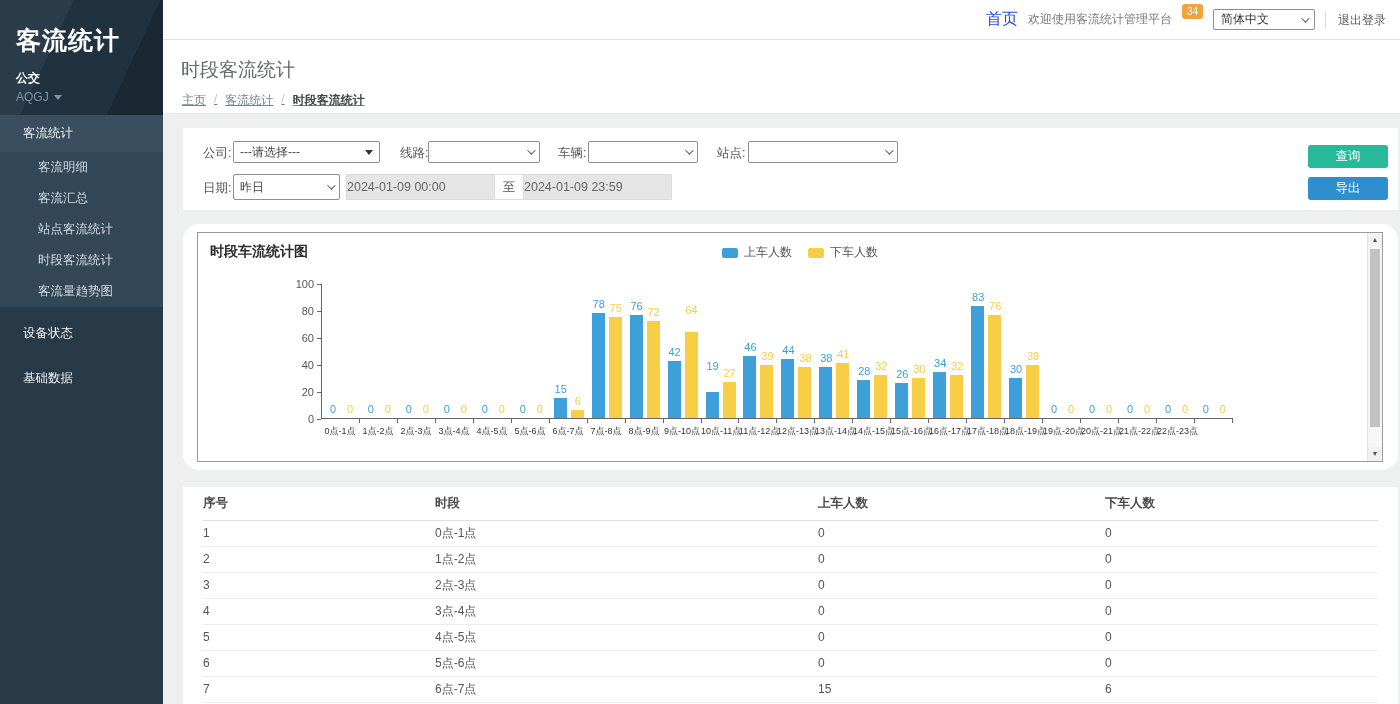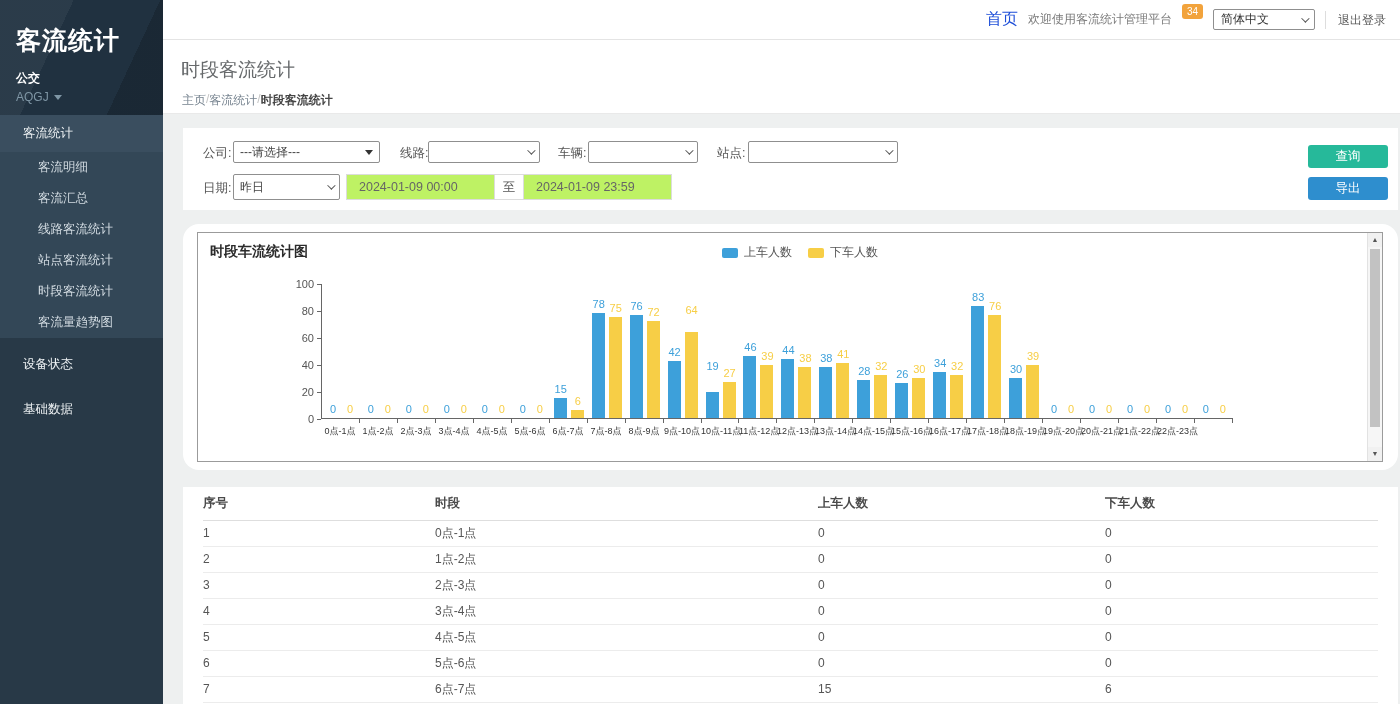--- a/index.html
+++ b/index.html
@@ -29,38 +29,38 @@
   .welcome { color:#7a7a7a; font-size:12px; }
   .badge { background:#f2a33c; color:#fff; font-size:10px; padding:2px 5px; border-radius:3px; transform:translateY(-8px); }
   .lang-select { width:102px; height:21px; border:1px solid #8f8f8f; border-radius:2px; background:#fff;
     display:flex; align-items:center; justify-content:space-between; padding:0 7px; font-size:12px; color:#333; cursor:pointer; }
   .chevron { width:6px; height:6px; border-right:1.5px solid #555; border-bottom:1.5px solid #555; transform:rotate(45deg) translateY(-2px); }
   .logout { color:#5a5a5a; font-size:12px; border-left:1px solid #ddd; padding-left:12px; height:18px; line-height:18px; cursor:pointer; }
 
   
   .page-head { position:absolute; left:163px; top:40px; right:0; height:74px; background:#fff; border-bottom:1px solid #e9e9e9; }
   .page-title { font-size:19px; color:#676a6c; margin:17px 0 0 18px; font-weight:normal; }
-  .breadcrumb { margin:9px 0 5px 19px; font-size:12px; color:#76838f; display:flex; gap:0; }
+  .breadcrumb { margin:9px 0 5px 19px; font-size:12px; color:#76838f; display:flex; gap:8px;text-decoration:underline; }
   .crumb { color:#76838f; cursor:pointer; }
   .crumb-sep { color:#c3c3c3; }
   .crumb.last { color:#464646; font-weight:bold; cursor:default; }
 
   
   .card { position:absolute; background:#fff; }
   .filter-card { left:183px; top:128px; width:1215px; height:82px; }
   .chart-card  { left:183px; top:224px; width:1215px; height:246px;border-radius:16px; }
   .table-card  { left:183px; top:487px; width:1215px; height:217px; padding:0 20px; }
 
   
   .f-label { position:absolute; font-size:12.5px; color:#555; }
   .sel { position:absolute; height:22px; border:1px solid #8f8f8f; border-radius:2px; background:#fff;
     display:flex; align-items:center; justify-content:space-between; padding:0 6px; font-size:12px; color:#444; cursor:pointer; }
   .tri-down { width:0; height:0; border-left:4.5px solid transparent; border-right:4.5px solid transparent; border-top:5.5px solid #333; }
-  .date-box { position:absolute; height:26px; background:#bef264; border:1px solid #dcdcdc; color:#666;
-    font-size:12.5px; display:flex; align-items:center; padding-left:12px; }
+  .date-box { position:absolute; height:26px; background:#e5e5e5; border:1px solid #dcdcdc; color:#666;
+    font-size:12.5px; display:flex; align-items:center; }
   .date-sep { position:absolute; height:26px; background:#fff; border:1px solid #dcdcdc; border-left:none; border-right:none;
     color:#555; font-size:12.5px; display:flex; align-items:center; justify-content:center; }
   .btn { position:absolute; left:1125px; width:80px; height:23px; border:none; border-radius:3px; color:#fff; font-size:12.5px;
     font-family:inherit; cursor:pointer; }
 
   
   .chart-box { position:absolute; left:14px; top:8px; width:1186px; height:230px; border:1px solid #9b9b9b; background:#fff; }
   .chart-title { position:absolute; left:12px; top:10px; font-size:14px; font-weight:bold; color:#2b2b2b; }
   .legend { position:absolute; left:524px; top:11px; display:flex; gap:16px; align-items:center; }
   .legend-item { display:flex; align-items:center; gap:6px; font-size:12px; color:#555; cursor:pointer; }
@@ -100,21 +100,20 @@
     <div class="org-code">
       <span>AQGJ</span>
       <span class="caret-down"></span>
     </div>
   </div>
   <div id="sidebar-nav">
       <div class="nav-section">
         <div class="nav-parent active">客流统计</div>
         <div class="nav-sub">客流明细</div>
         <div class="nav-sub">客流汇总</div>
-        <div class="nav-sub">线路客流统计</div>
         <div class="nav-sub">站点客流统计</div>
         <div class="nav-sub">时段客流统计</div>
         <div class="nav-sub">客流量趋势图</div>
       </div>
       <div class="nav-gap"></div>
       <div>
         <div class="nav-parent">设备状态</div>
       </div>
       <div class="nav-gap"></div>
       <div>

